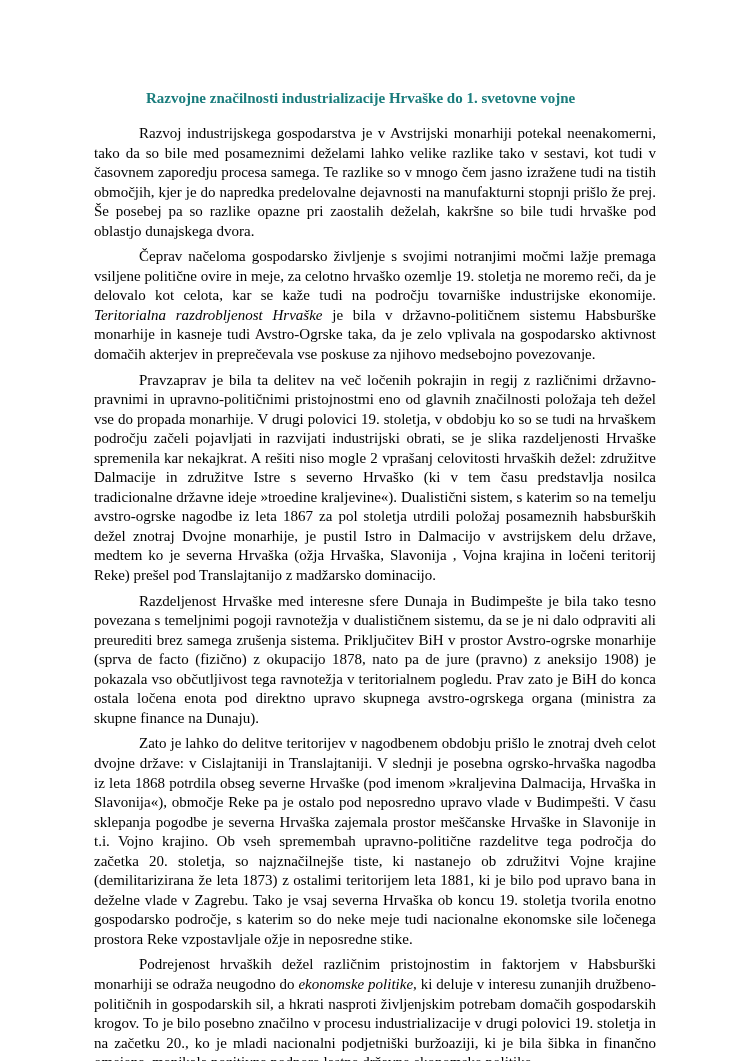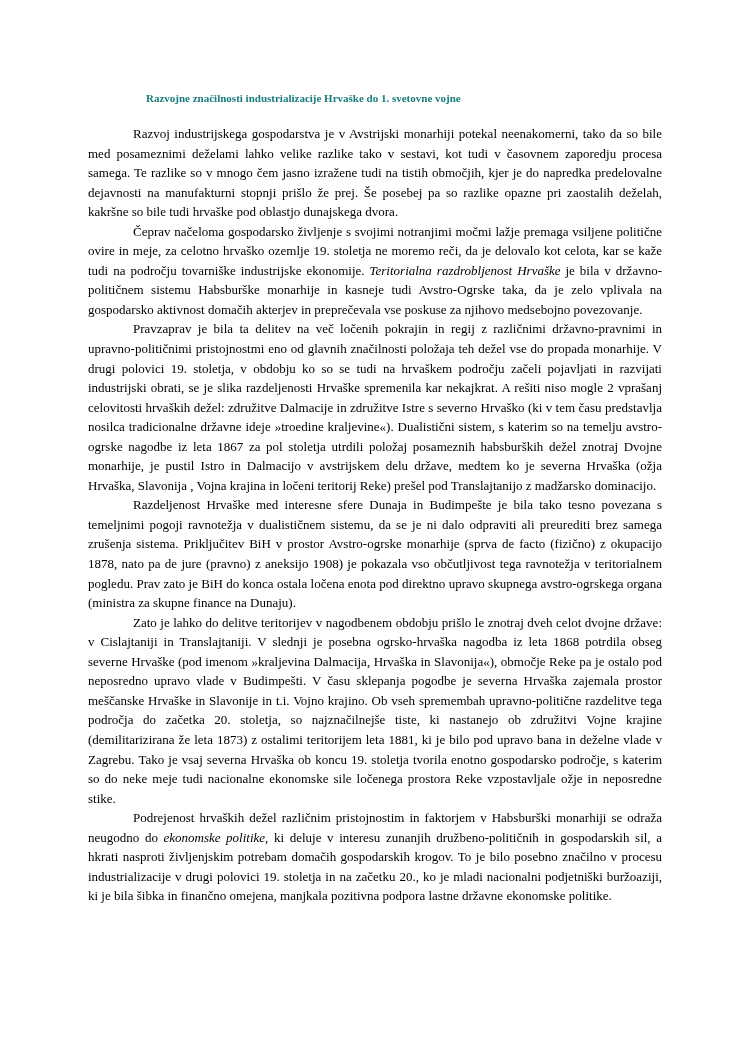--- a/index.html
+++ b/index.html
@@ -3,27 +3,27 @@
 <meta charset="utf-8">
 <style>
   html, body { margin: 0; padding: 0; background: #ffffff; }
   body { width: 750px; height: 1061px; position: relative; overflow: hidden; }
   .page {
     position: absolute; left: 88px; top: 86px; width: 574px;
     font-family: "Liberation Serif", serif; color: #000;
   }
   .title {
     font-family: "Liberation Serif", serif;
-    font-weight: bold; font-size: 11px; color: #1a7c7c;
+    font-weight: bold; font-size: 15px; color: #1a7c7c;
     text-align: left; margin: 0 0 14px 58px; line-height: 24px;
     white-space: nowrap;
   }
   .para {
-    font-size: 13px; line-height: 19.55px; text-align: justify;
-    text-indent: 45px; margin: 0; hyphens: none;
+    font-size: 15px; line-height: 19.55px; text-align: justify;
+    text-indent: 45px; margin: 6px; hyphens: none;
   }
   .para em { }
 </style>
 </head>
 <body>
 
 <div class="page">
   <h1 class="title">Razvojne značilnosti industrializacije Hrvaške do 1. svetovne vojne</h1>
 
   <p class="para">Razvoj industrijskega gospodarstva je v Avstrijski monarhiji potekal neenakomerni, tako da so bile med posameznimi deželami lahko velike razlike tako v sestavi, kot tudi v časovnem zaporedju procesa samega. Te razlike so v mnogo čem jasno izražene tudi na tistih območjih, kjer je do napredka predelovalne dejavnosti na manufakturni stopnji prišlo že prej. Še posebej pa so razlike opazne pri zaostalih deželah, kakršne so bile tudi hrvaške pod oblastjo dunajskega dvora.</p>

